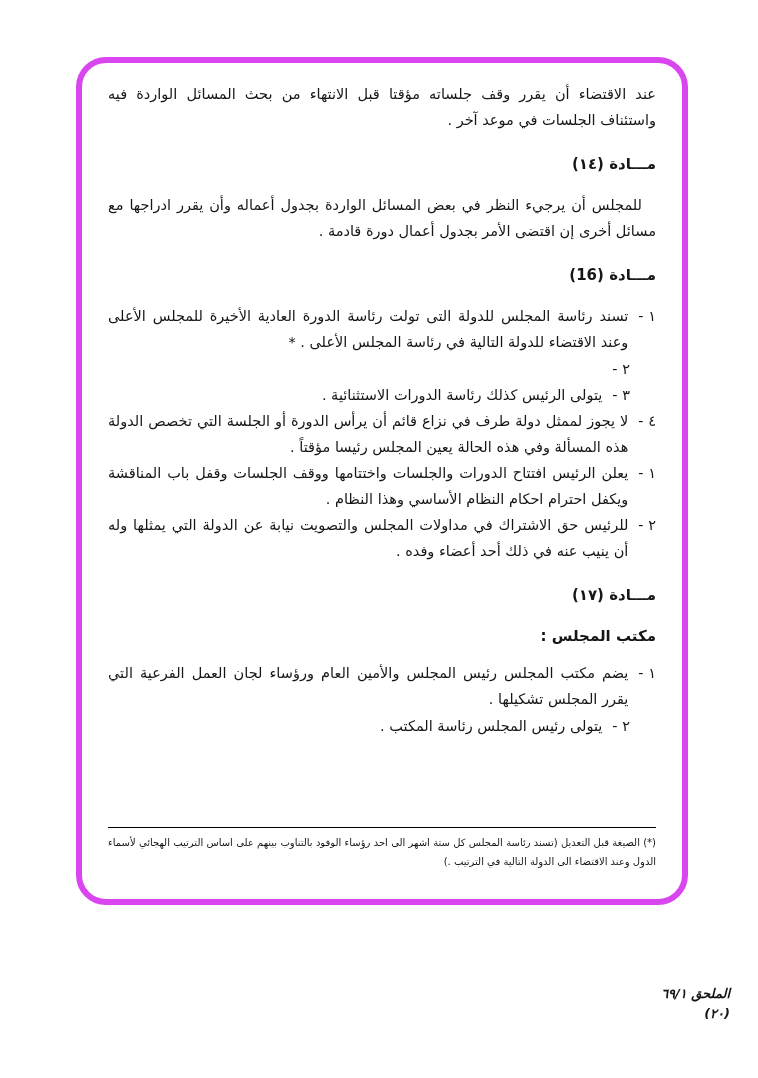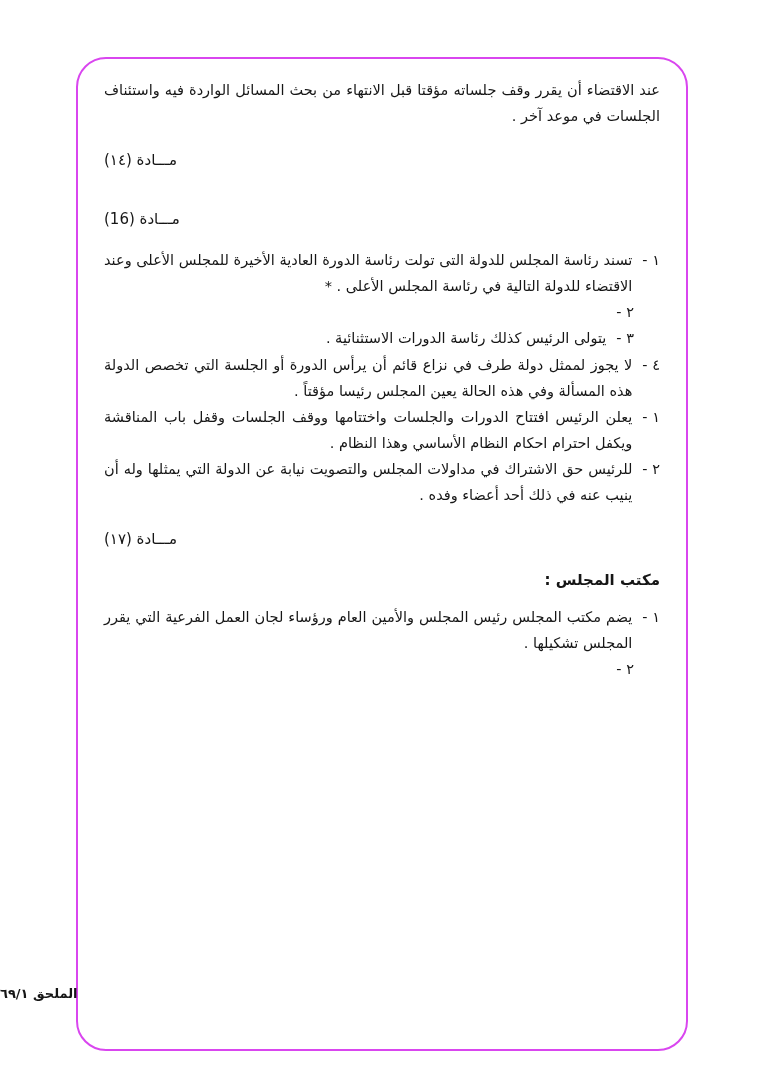--- a/index.html
+++ b/index.html
@@ -7,37 +7,37 @@
     width: 758px; height: 1078px;
     background: #ffffff;
     font-family: "DejaVu Sans", sans-serif;
     color: #161616;
   }
   body { position: relative; overflow: hidden; }
 
   .frame {
     position: absolute;
     left: 76px; top: 57px;
-    width: 612px; height: 994px;
-    border: 2px solid #d946ef;
+    width: 612px; height: 848px;
+    border: 6px solid #d946ef;
     border-radius: 30px;
     direction: rtl;
     padding: 18px 26px 28px 26px;
     display: flex;
     flex-direction: column;
     font-size: 14.5px;
     line-height: 1.8;
   }
 
   .para { text-align: justify; }
   .para.indent-first { text-indent: 14px; }
 
   .article-title {
-    text-align: left;
-    font-weight: normal;
+    text-align: right;
+    font-weight: bold;
     font-size: 15px;
     margin: 18px 0 14px 0;
     letter-spacing: 0.5px;
   }
 
   .section-heading {
     font-weight: bold;
     font-size: 15px;
     margin: 0 0 10px 0;
   }
@@ -58,35 +58,37 @@
     font-size: 10px;
     line-height: 1.85;
     text-align: justify;
   }
 
   .page-footer {
     position: absolute;
     top: 984px;
     left: 0;
     width: 730px;
-    text-align: left;
+    text-align: right;
     direction: rtl;
     font-weight: bold;
     font-size: 13px;
     line-height: 1.55;
+    font-style: italic;
   }
 </style>
 </head>
 <body>
 
 <div class="frame">
 
   <p class="para">عند الاقتضاء أن يقرر وقف جلساته مؤقتا قبل الانتهاء من بحث المسائل الواردة فيه واستئناف الجلسات في موعد آخر .</p>
 
   <h2 class="article-title">مـــادة (١٤)</h2>
+  <p class="para indent-first">للمجلس أن يرجيء النظر في بعض المسائل الواردة بجدول أعماله وأن يقرر ادراجها مع مسائل أخرى إن اقتضى الأمر بجدول أعمال دورة قادمة .</p>
 
   <h2 class="article-title">مـــادة (16)</h2>
   <div class="list">
     <div class="list-item">
       <span class="num">١ -</span>
       <span class="txt">تسند رئاسة المجلس للدولة التى تولت رئاسة الدورة العادية الأخيرة للمجلس الأعلى وعند الاقتضاء للدولة التالية في رئاسة المجلس الأعلى . *</span>
     </div>
     <div class="list-item indent">
       <span class="num">٢ -</span>
     </div>
@@ -113,21 +115,26 @@
 
   <h2 class="article-title">مـــادة (١٧)</h2>
   <h3 class="section-heading">مكتب المجلس :</h3>
   <div class="list">
     <div class="list-item">
       <span class="num">١ -</span>
       <span class="txt">يضم مكتب المجلس رئيس المجلس والأمين العام ورؤساء لجان العمل الفرعية التي يقرر المجلس تشكيلها .</span>
     </div>
     <div class="list-item indent">
       <span class="num">٢ -</span>
+      <span class="txt">يتولى رئيس المجلس رئاسة المكتب .</span>
     </div>
   </div>
 
+  <div class="footnote-block">
+    <p class="footnote">(*) الصيغة قبل التعديل (تسند رئاسة المجلس كل ستة اشهر الى احد رؤساء الوفود بالتناوب بينهم على اساس الترتيب الهجائي لأسماء الدول وعند الاقتضاء الى الدولة التالية في الترتيب .)</p>
+  </div>
 
 </div>
 
 <div class="page-footer">
   <div>الملحق ٦٩/١</div>
+  <div>(٢٠)</div>
 </div>
 
 </body></html>

